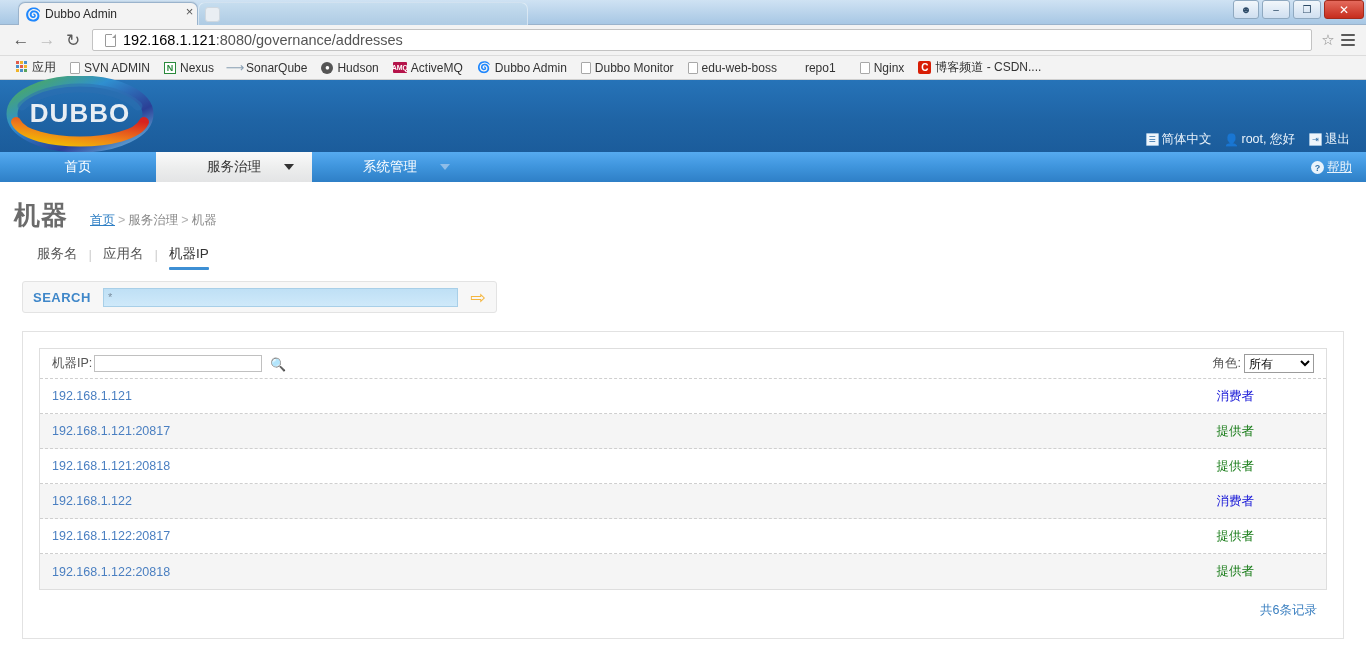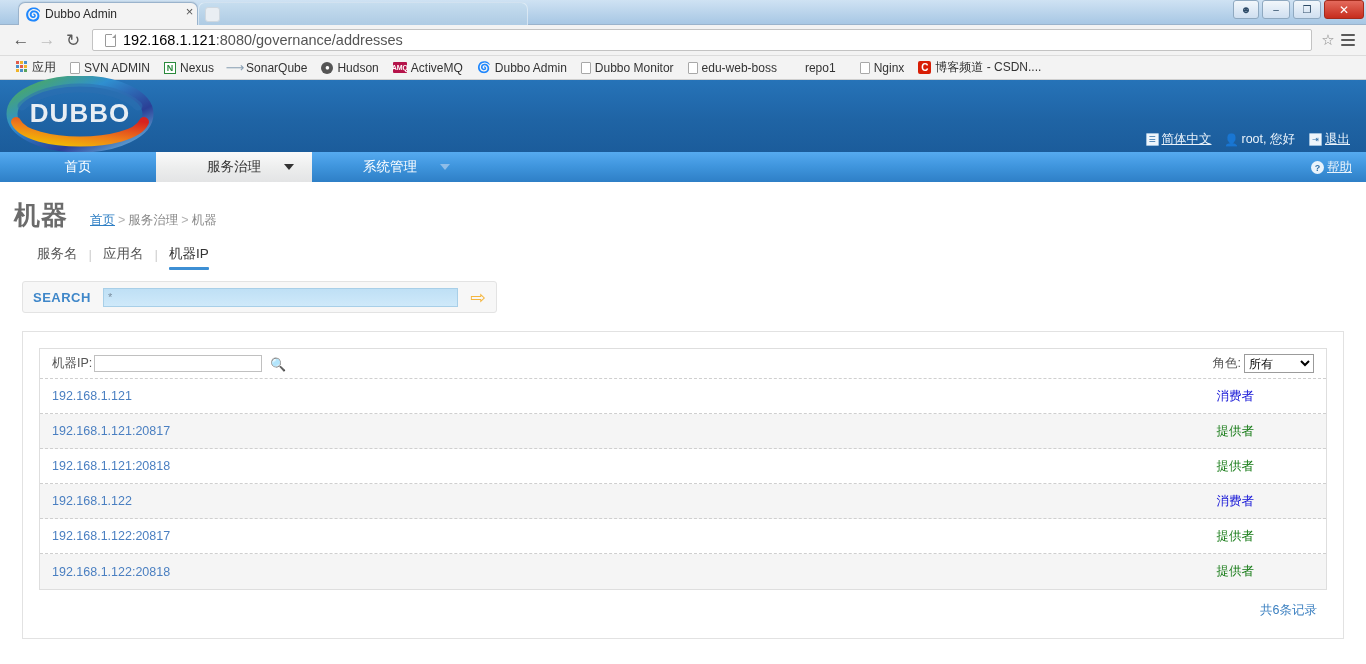--- a/index.html
+++ b/index.html
@@ -101,21 +101,21 @@
   }
   .logo { position:absolute; left:6px; top:-4px; width:148px; height:76px; }
   .logo svg { display:block; }
 
   .toplinks {
     position:absolute; right:16px; bottom:4px;
     display:flex; align-items:center; gap:14px;
     font-size:12.5px; color:#dbeaf7;
   }
   .toplink { display:flex; align-items:center; gap:3px; cursor:pointer; }
-  .toplink .t { text-decoration:underline; color:#eaf3fb; }
+  .toplink .t { color:#eaf3fb; }
   .ticon { width:13px; height:13px; display:flex; align-items:center; justify-content:center; font-size:11px; }
   .ticon.doc { background:#eef5fb; border:1px solid #9fc0dd; border-radius:1px; color:#2f6fa8; font-size:8px; }
   .ticon.user { color:#cfe2f3; font-size:12px; }
   .ticon.exit { background:#eef5fb; border:1px solid #9fc0dd; border-radius:1px; color:#2f6fa8; font-size:8px; }
   .nouline { text-decoration:none !important; }
 
   .menubar {
     height:30px; position:relative;
     background:linear-gradient(180deg,#55aaf0 0%,#3f95dd 48%,#2e7fc6 100%);
     display:flex;

